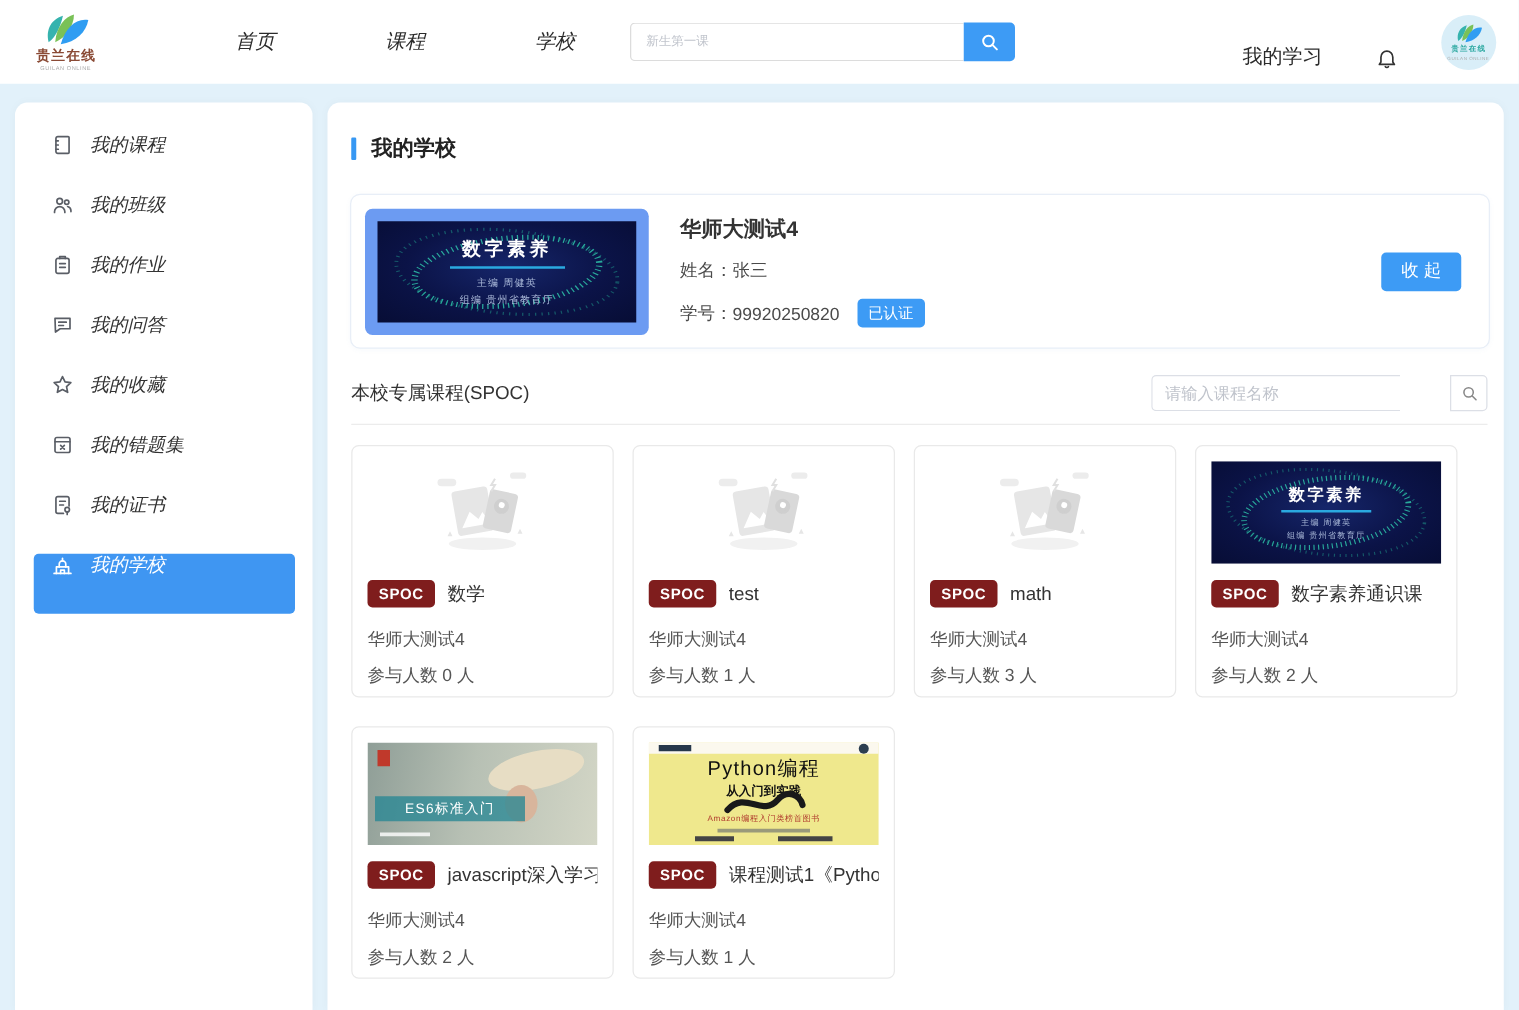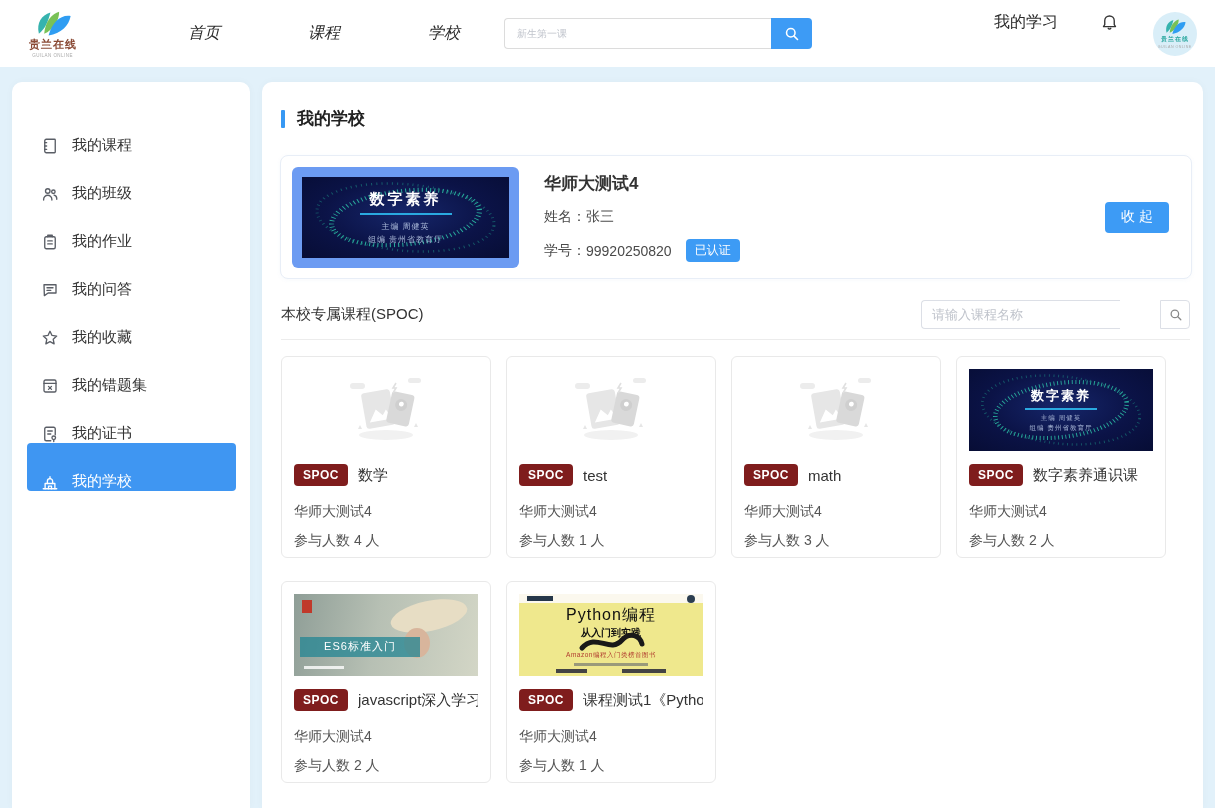--- a/index.html
+++ b/index.html
@@ -13,33 +13,33 @@
   .logo-text { font-size:11px; font-weight:bold; color:#8a4a35; letter-spacing:1px; margin-top:-2px; }
   .logo-sub { font-size:5px; color:#aaa; letter-spacing:.5px; transform:scale(.9); }
   .nav { display:flex; margin-left:14px; }
   .nav-item { width:120px; text-align:right; font-size:16px; color:#2b2b2b; cursor:pointer;font-style:italic; }
   .search-group { display:flex; margin-left:44px; height:31px; }
   .search-input { width:267px; height:31px; border:1px solid #dcdcdc; border-right:none;
     border-radius:4px 0 0 4px; padding:0 12px; font-size:10px; outline:none; color:#333; }
   .search-input::placeholder { color:#c0c4cc; }
   .search-btn { width:41px; height:31px; background:#3d9bf5; border:none; border-radius:0 4px 4px 0;
     display:flex; align-items:center; justify-content:center; cursor:pointer; }
-  .top-right { margin-left:auto; display:flex; align-items:flex-start; }
+  .top-right { margin-left:auto; display:flex; align-items:flex-end; }
   .my-learning { font-size:16px; color:#2b2b2b; cursor:pointer; }
   .bell { margin-left:42px; cursor:pointer; display:flex; color:#333; }
   .avatar { margin-left:34px; width:44px; height:44px; border-radius:50%; background:#d9eef8;
     display:flex; flex-direction:column; align-items:center; justify-content:center; cursor:pointer; overflow:hidden; }
   .avatar .logo-text { font-size:6px; color:#2ba8a0; margin-top:-1px; }
   .avatar .logo-sub { font-size:4px; }
 
   
   .sidebar { position:fixed; left:12px; top:82px; bottom:0; width:238px; background:#fff;
     border-radius:10px 10px 0 0; padding-top:25px; box-shadow:0 0 8px rgba(0,0,0,.03); }
-  .side-item { height:48px; margin:0 14px 0 15px; padding-left:14px; display:flex; align-items:flex-end;
-    border-radius:4px; cursor:pointer; color:#5a5e66; }
+  .side-item { height:48px; margin:0 14px 0 15px; padding-left:14px; display:flex; align-items:flex-start;
+    border-radius:4px; cursor:pointer; color:#5a5e66;font-style:italic; }
   .side-item .lbl { margin-left:13px; font-size:15px; color:#333; }
   .side-item.active { background:#3f96f2; color:#fff; }
   .side-item.active .lbl { color:#fff; }
 
   
   .main { position:fixed; left:262px; top:82px; bottom:0; width:941px; background:#fff;
     border-radius:10px 10px 0 0; padding-top:25px; box-shadow:0 0 8px rgba(0,0,0,.03); }
   .page-title-row { display:flex; align-items:center; margin-left:19px; }
   .title-bar { width:4px; height:18px; background:#3798f3; border-radius:1px; }
   .page-title { margin-left:12px; font-size:17px; font-weight:bold; color:#222; }
@@ -333,21 +333,21 @@
             </g>
           <path d="M58 10l-3 5h3l-3 5" stroke="#e0e0e0" stroke-width="1.6" fill="none"></path>
           <path d="M20 56l2-4 2 4zM76 54l2-4 2 4z" fill="#e6e6e6"></path>
         </svg>
       </div>
       <div class="badge-row">
         <span class="spoc-badge">SPOC</span>
         <span class="cc-title">数学</span>
       </div>
       <div class="cc-school">华师大测试4</div>
-      <div class="cc-part">参与人数 4 人</div>
+      <div class="cc-part">参与人数 0 人</div>
     </div>
 
     <div class="course-card">
       <div class="cc-img">
         <svg class="ic" width="96" height="74" viewBox="0 0 96 74">
           <ellipse cx="48" cy="62" rx="27" ry="5" fill="#f1f1f1"></ellipse>
           <rect x="12" y="10" width="15" height="6" rx="3" fill="#ececec"></rect>
           <rect x="70" y="5" width="13" height="5" rx="2.5" fill="#ececec"></rect>
           <g transform="rotate(-10 40 38)">
               <rect x="26" y="18" width="29" height="36" rx="3" fill="#e6e6e6"></rect>

